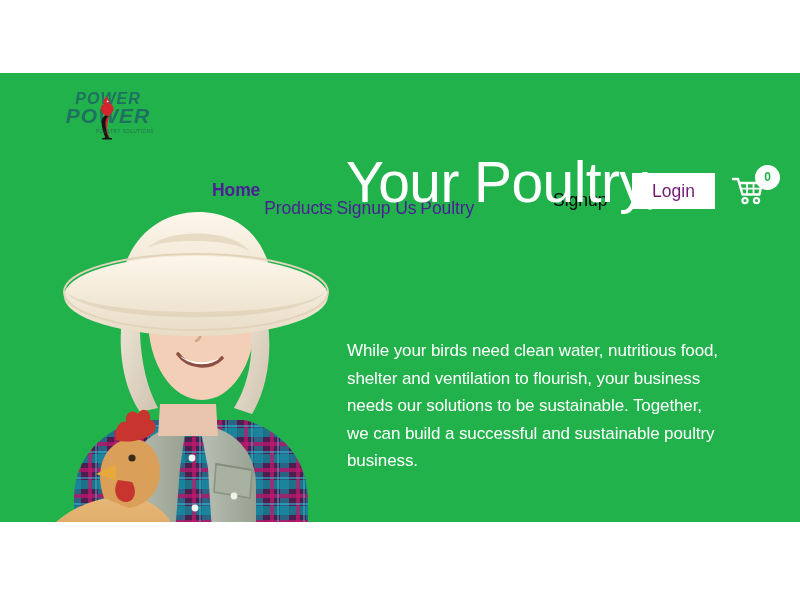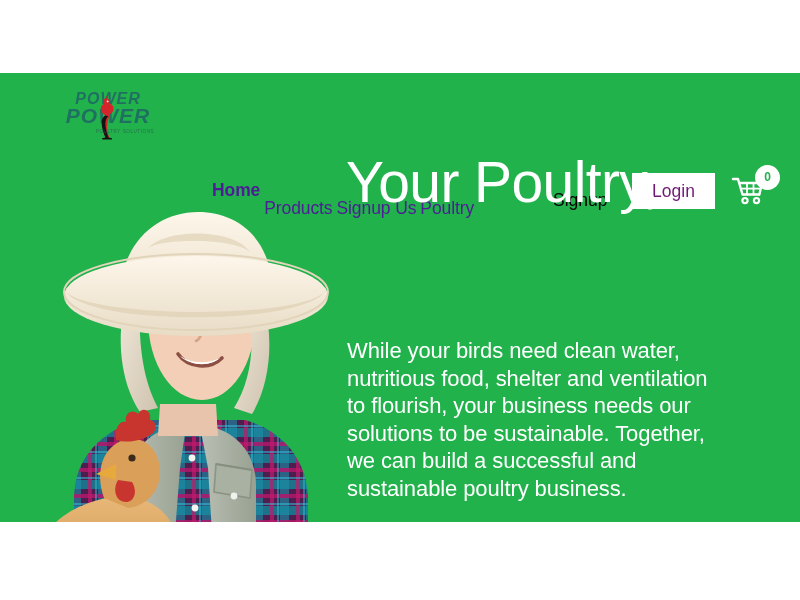--- a/index.html
+++ b/index.html
@@ -184,21 +184,21 @@
     margin: 0;
   }
   .hero-title span { display: block; }
 
   .hero-body {
     position: absolute;
     left: 347px;
     top: 264px;
     width: 378px;
     color: #ffffff;
-    font-size: 22px;
+    font-size: 17px;
     line-height: 27.5px;
     margin: 0;
     letter-spacing: -0.1px;
   }
 </style>
 </head>
 <body>
 
 <div id="page">
 

